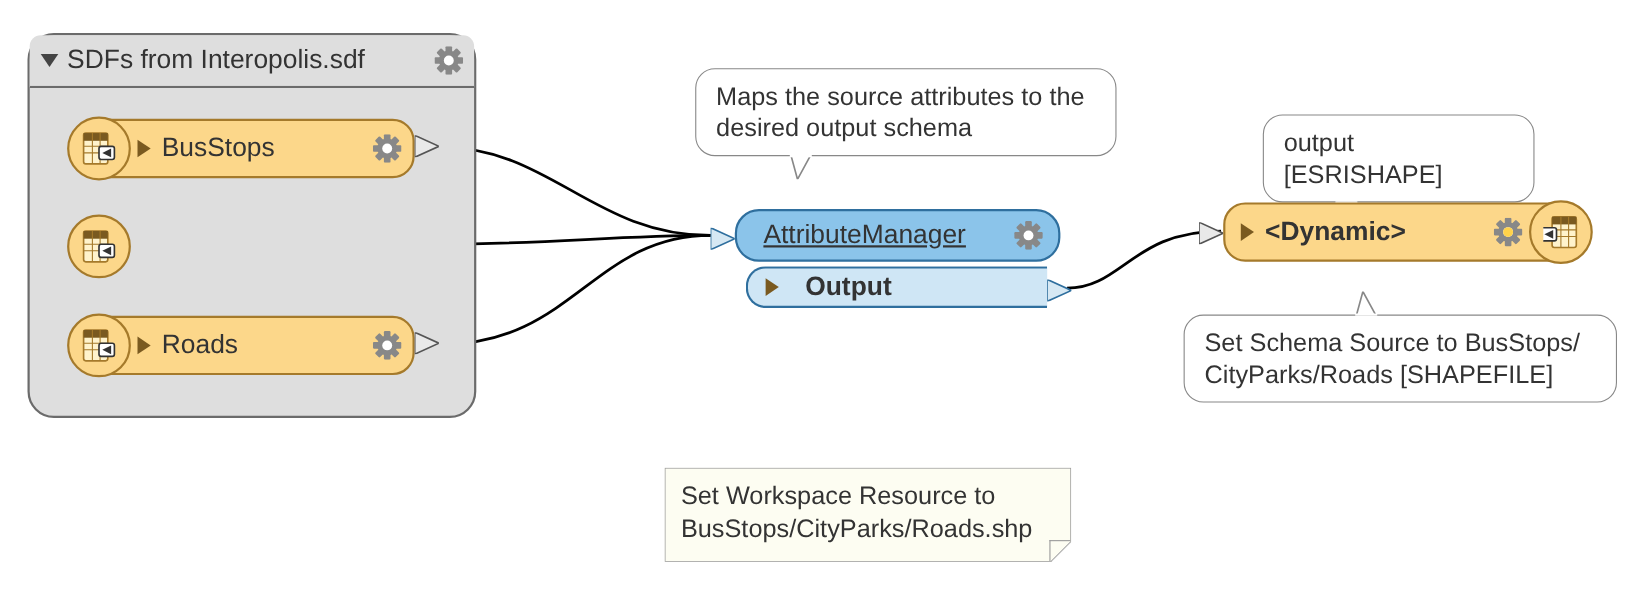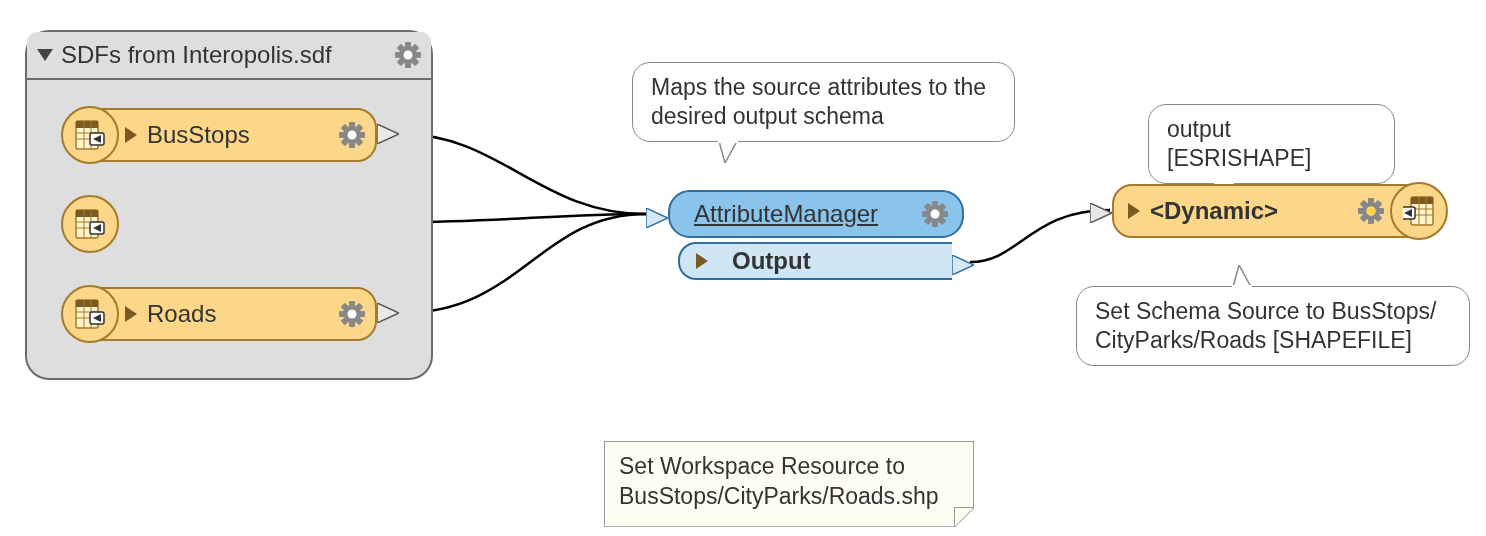--- a/index.html
+++ b/index.html
@@ -407,15 +407,15 @@
 </div>
 
 <div class="bubble" style="left:1076px; top:286px; width:394px;">
   <span>Set Schema Source to BusStops/ CityParks/Roads [SHAPEFILE]</span>
   <svg class="tail" style="left:150px; top:-22px; transform:scaleY(-1);" viewBox="0 0 30 22">
     <polygon points="6,0 24,0 12,22" fill="#fff" stroke="#888" stroke-width="1.5"></polygon>
     <rect x="5" y="-2" width="20" height="4" fill="#fff"></rect>
   </svg>
 </div>
 
-<div class="note" style="left:604px; top:425px; width:370px;margin-top:16px;">
+<div class="note" style="left:604px; top:425px; width:370px;">
   <span>Set Workspace Resource to BusStops/CityParks/Roads.shp</span>
 </div>
 
 </body></html>

